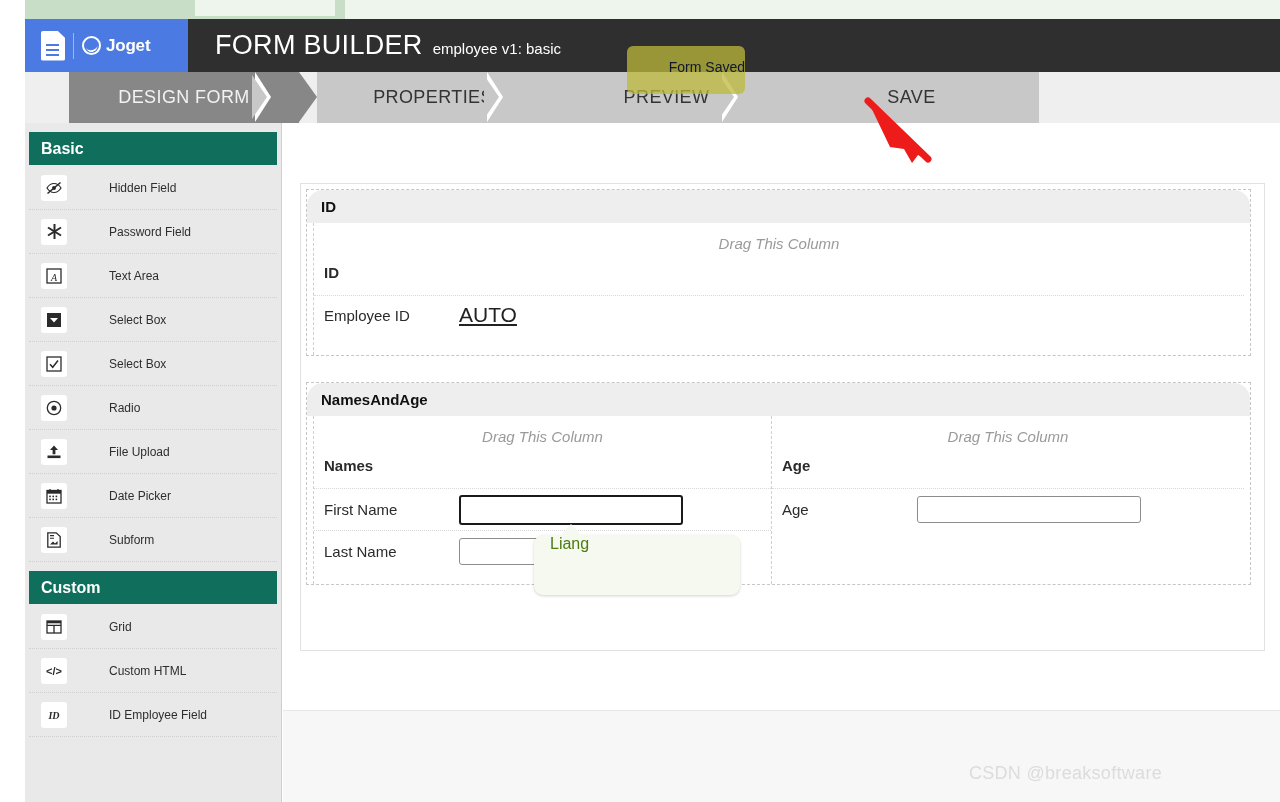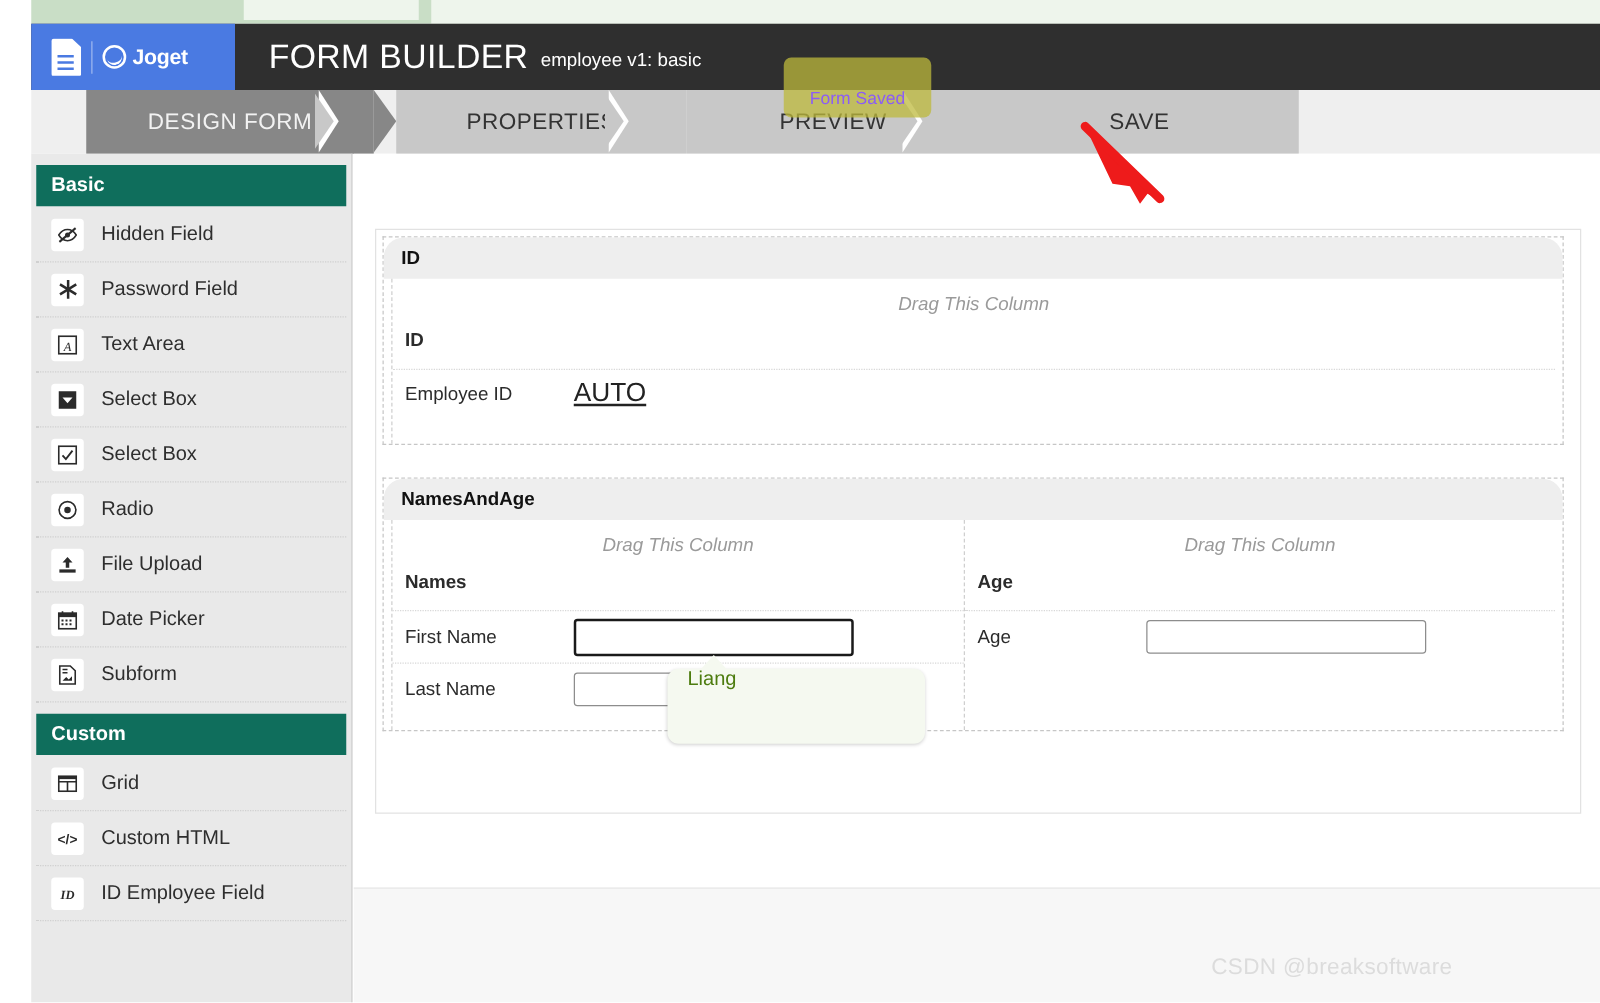--- a/index.html
+++ b/index.html
@@ -86,22 +86,22 @@
   .chev .inner{
     position:absolute; left:-19px; top:-22px; width:0; height:0;
     border-top:22px solid transparent; border-bottom:22px solid transparent;
     border-left:15px solid #c8c8c8;
   }
 
   
   .toast {
     position:absolute; left:627px; top:46px; width:118px; height:48px;
     background:rgba(190,185,60,0.75); border-radius:6px;
-    display:flex; align-items:flex-start; justify-content:center;
-    padding-top:24px; font-size:14px; color:#8b5cf6; z-index:40;
+    display:flex; align-items:flex-start; justify-content:flex-end;
+    padding-top:13px; font-size:14px; color:#0f172a; z-index:40;
   }
 
   
   .red-arrow { position:absolute; left:860px; top:95px; width:100px; height:70px; z-index:45; }
 
   
   .sidebar {
     position:absolute; left:25px; top:123px; width:257px; height:679px;
     background:#e9e9e9; border-right:1px solid #cfcfcf; overflow:hidden;
   }
@@ -113,21 +113,21 @@
   .pal-item {
     height:44px; margin:0 4px; display:flex; align-items:center; gap:14px;
     padding-left:12px; border-bottom:1px dotted #d0d0d0; cursor:move;
   }
   .pal-ico {
     width:26px; height:26px; background:#fff; border-radius:3px;
     display:flex; align-items:center; justify-content:center;
     font-size:14px; color:#2b2b2b; flex:0 0 auto;
   }
   .pal-ico svg { display:block; }
-  .pal-label { font-size:16px; color:#2e2e2e; }
+  .pal-label { font-size:12px; color:#2e2e2e;margin-left:28px; }
 
   
   .canvas {
     position:absolute; left:283px; top:123px; width:997px; height:587px;
     background:#ffffff; overflow:hidden;
   }
   .form-panel {
     position:absolute; left:17px; top:60px; width:965px; height:468px;
     background:#fff; border:1px solid #e2e2e2;
   }

